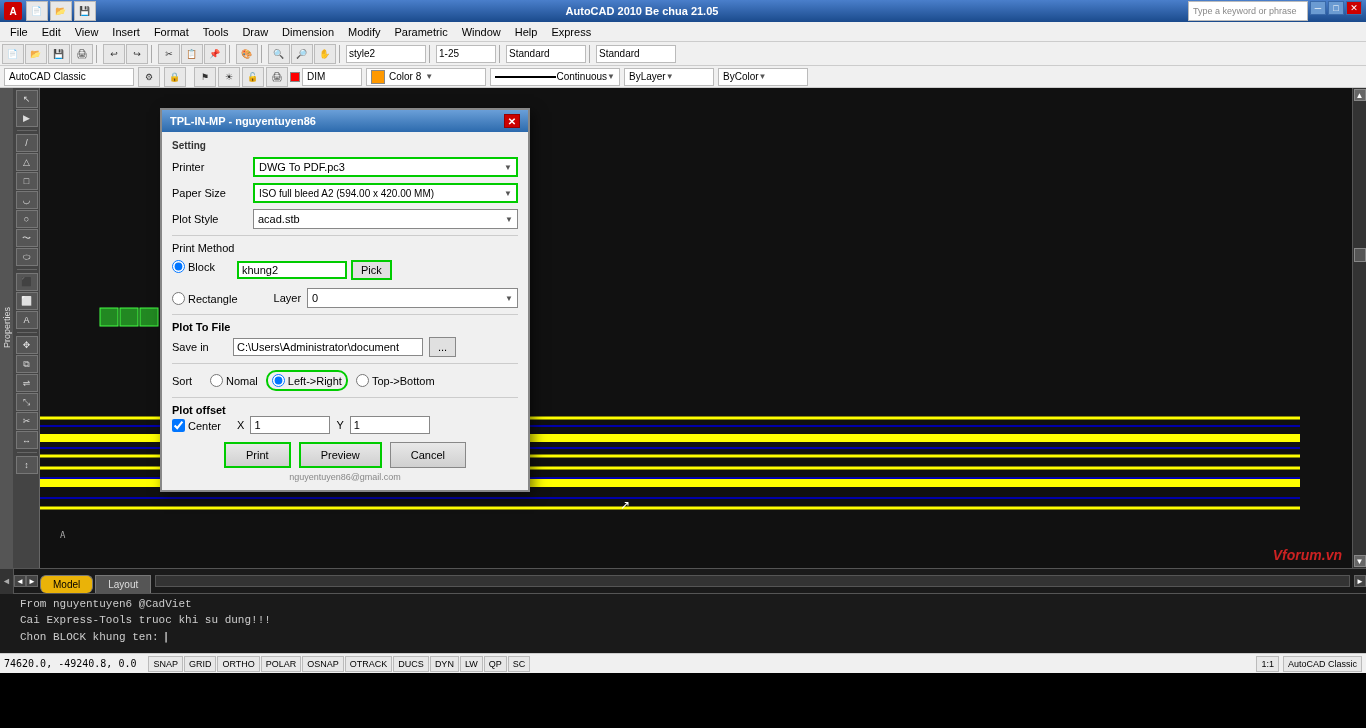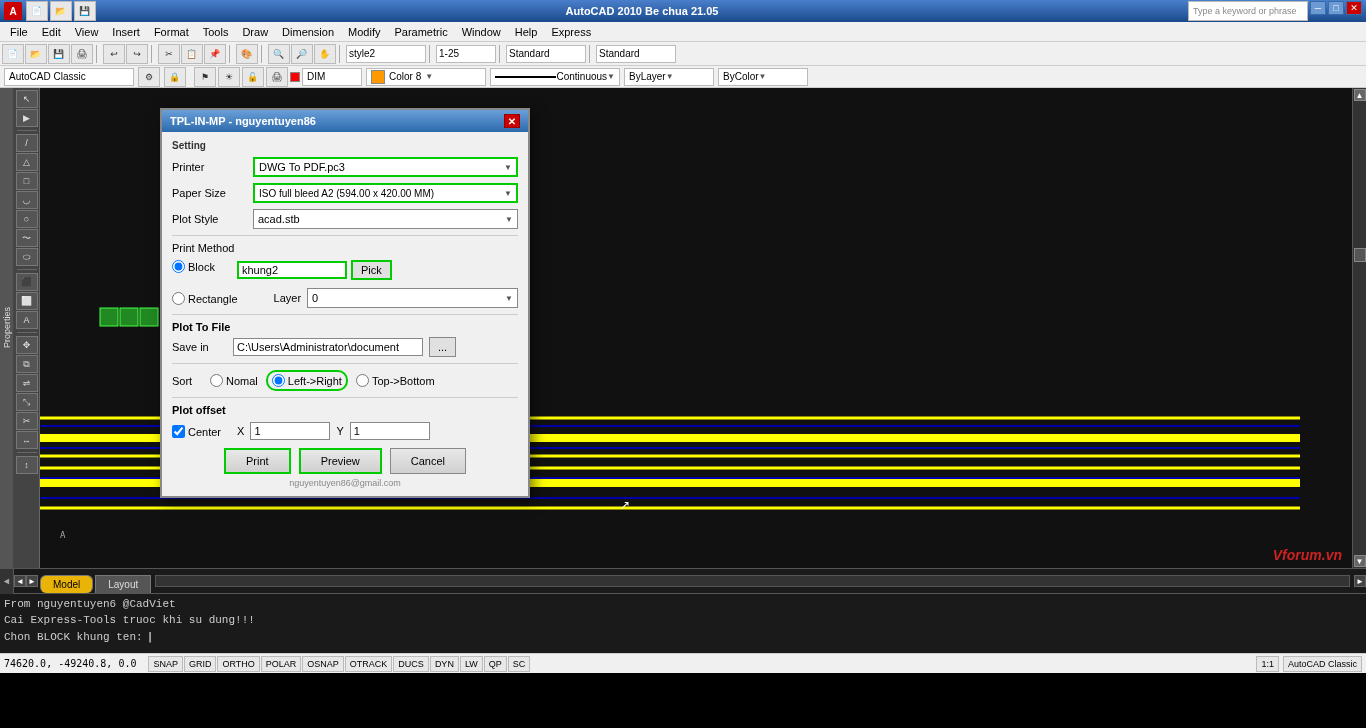--- a/index.html
+++ b/index.html
@@ -126,21 +126,21 @@
     #tabs { display: flex; align-items: flex-end; height: 100%; }
     .tab { height: 18px; padding: 0 12px; background: #555; border: 1px solid #777; border-bottom: none; font-size: 10px; color: #ddd; display: flex; align-items: center; cursor: pointer; margin-left: 2px; }
     .tab.active { background: #eab308; color: #000; border-radius: 6px; }
     #hscroll { flex: 1; height: 14px; background: #333; margin: auto 4px; border: 1px solid #555; }
 
     
     #cmdline {
       background: #1a1a1a;
       height: 60px;
       border-top: 1px solid #555;
-      padding: 2px 4px;
+      padding: 2px 20px;
       font-size: 11px;
       color: #ccc;
       font-family: 'Courier New', monospace;
       overflow: hidden;
     }
     #cmdline .cmd-text { line-height: 16px; }
     #cmd-input-line { display: flex; align-items: center; margin-top: 2px; }
     #cmd-prompt { color: #ccc; font-family: 'Courier New', monospace; font-size: 11px; }
 
     
@@ -260,21 +260,21 @@
     }
     .save-input { width: 190px; height: 20px; border: 1px solid #888; background: #fff; padding: 0 4px; font-size: 10px; }
     .browse-btn { height: 20px; padding: 0 8px; background: #e0e0e0; border: 1px solid #888; font-size: 11px; cursor: pointer; }
 
     .sort-row {
       display: flex; align-items: center; gap: 8px; margin-bottom: 6px;
     }
     .sort-label { width: 30px; font-size: 11px; }
 
     .offset-row {
-      display: flex; align-items: flex-start; gap: 6px; margin-bottom: 6px;
+      display: flex; align-items: flex-start; gap: 6px; 
     }
 
     .btn-row {
       display: flex; justify-content: center; gap: 8px; margin-top: 8px;
     }
     .action-btn {
       height: 26px; padding: 0 20px;
       background: linear-gradient(to bottom, #e8e8e8, #d0d0d0);
       border: 1px solid #888;
       font-size: 11px; cursor: pointer; color: #000;

